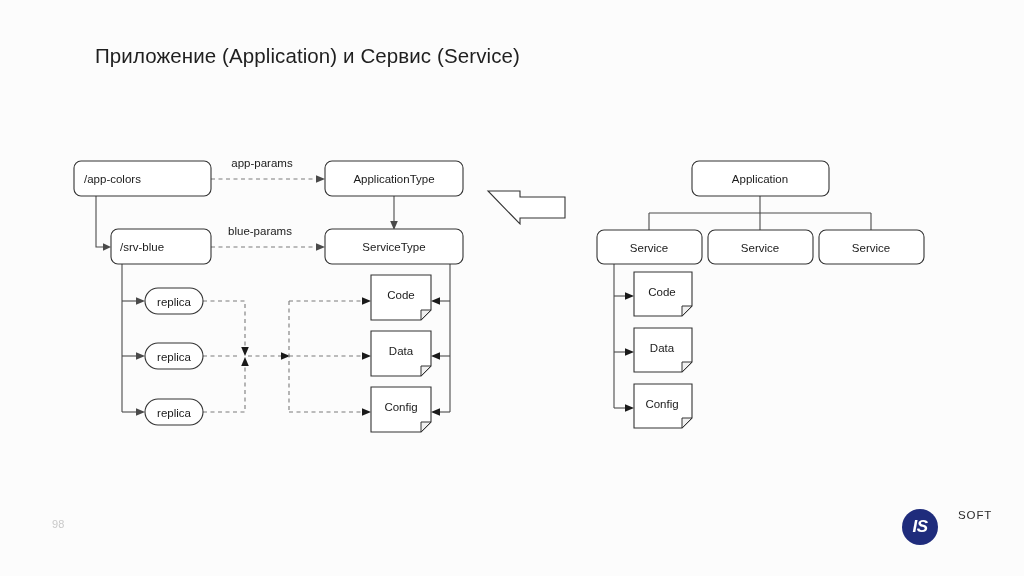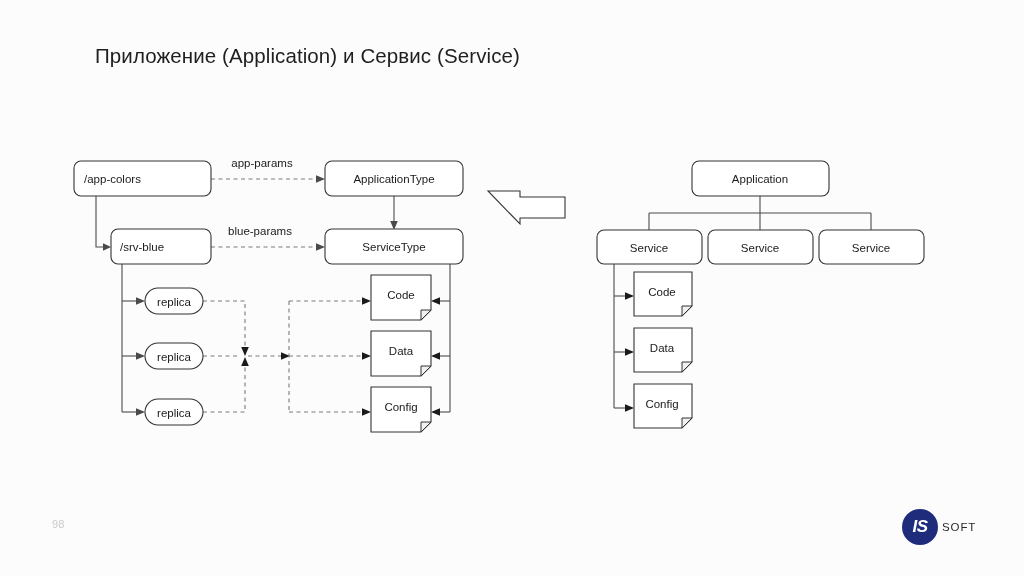--- a/index.html
+++ b/index.html
@@ -42,22 +42,21 @@
     top: 518px;
     font-size: 11px;
     color: #c9c9c9;
     letter-spacing: 0.2px;
   }
   #brand-logo {
     position: absolute;
     left: 902px;
     top: 509px;
     display: flex;
-    align-items: center;
-    gap: 4px;
+    gap: 20px;
   }
   .logo-mark {
     width: 36px;
     height: 36px;
     border-radius: 50%;
     background: #1f2c7c;
     display: flex;
     align-items: center;
     justify-content: center;
     color: #ffffff;

